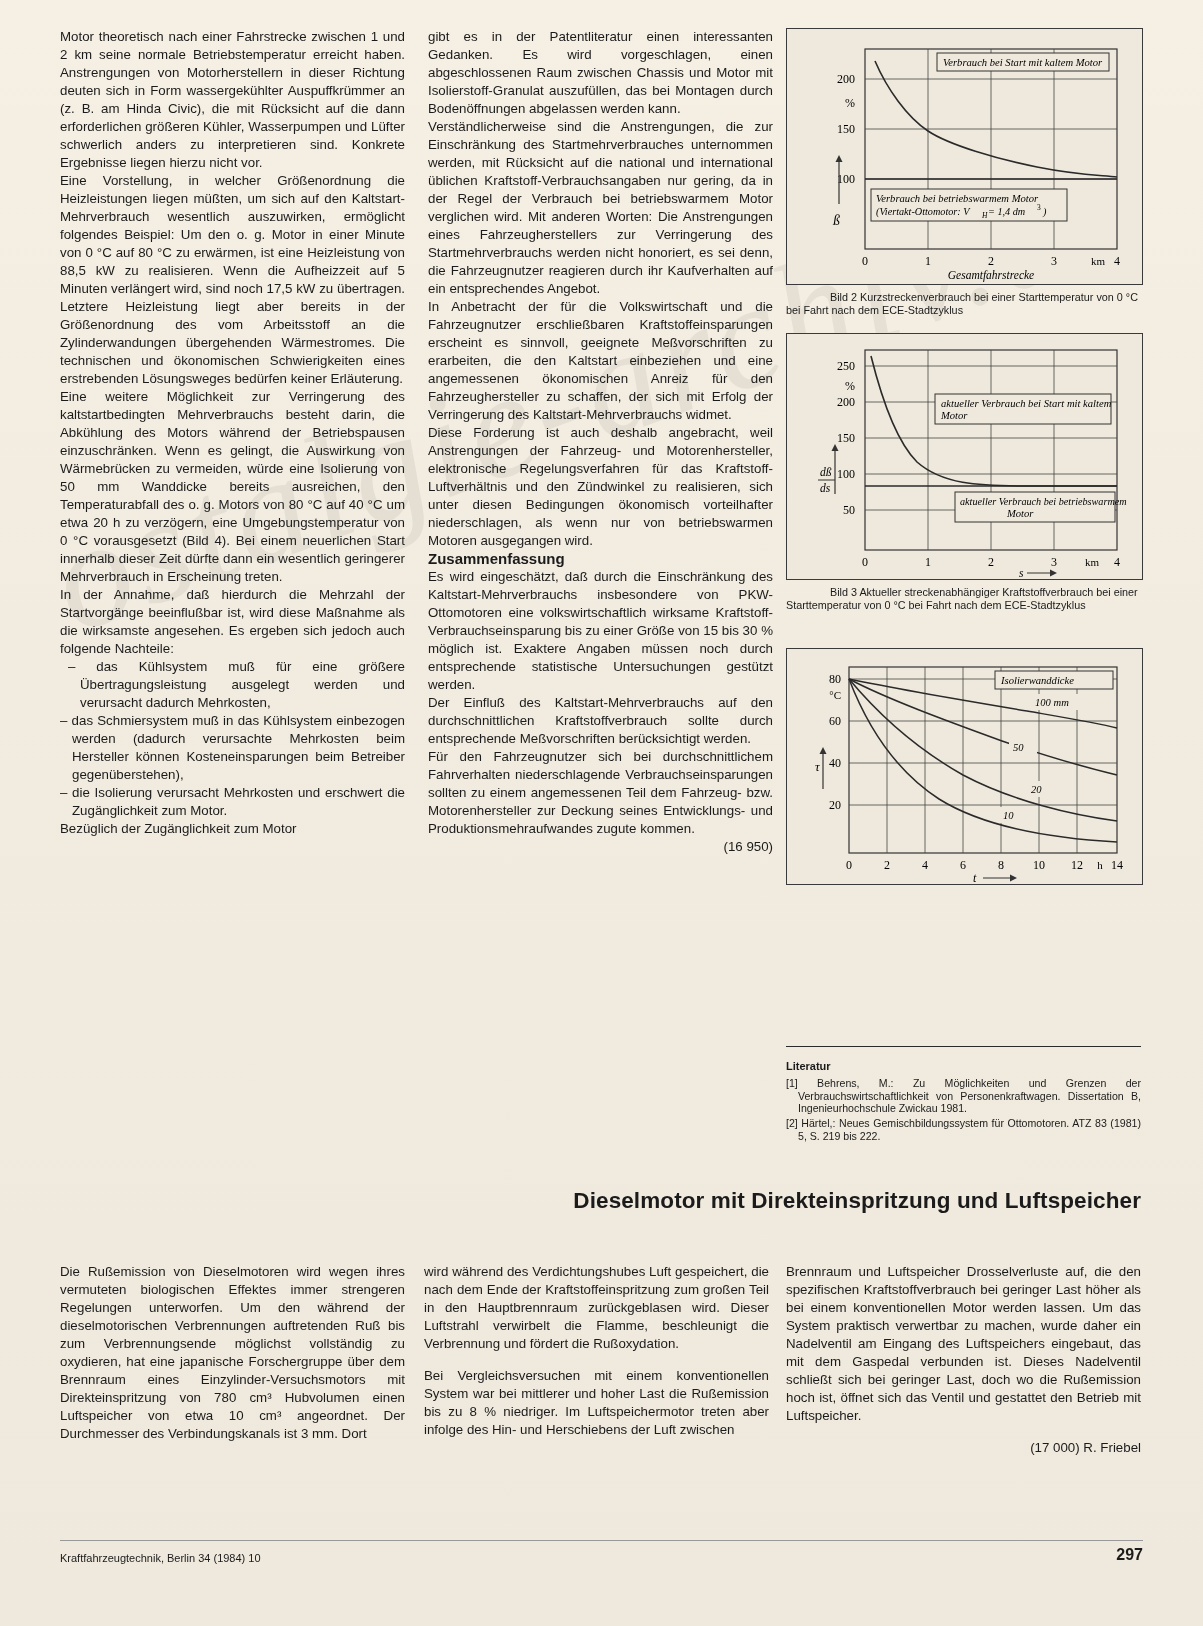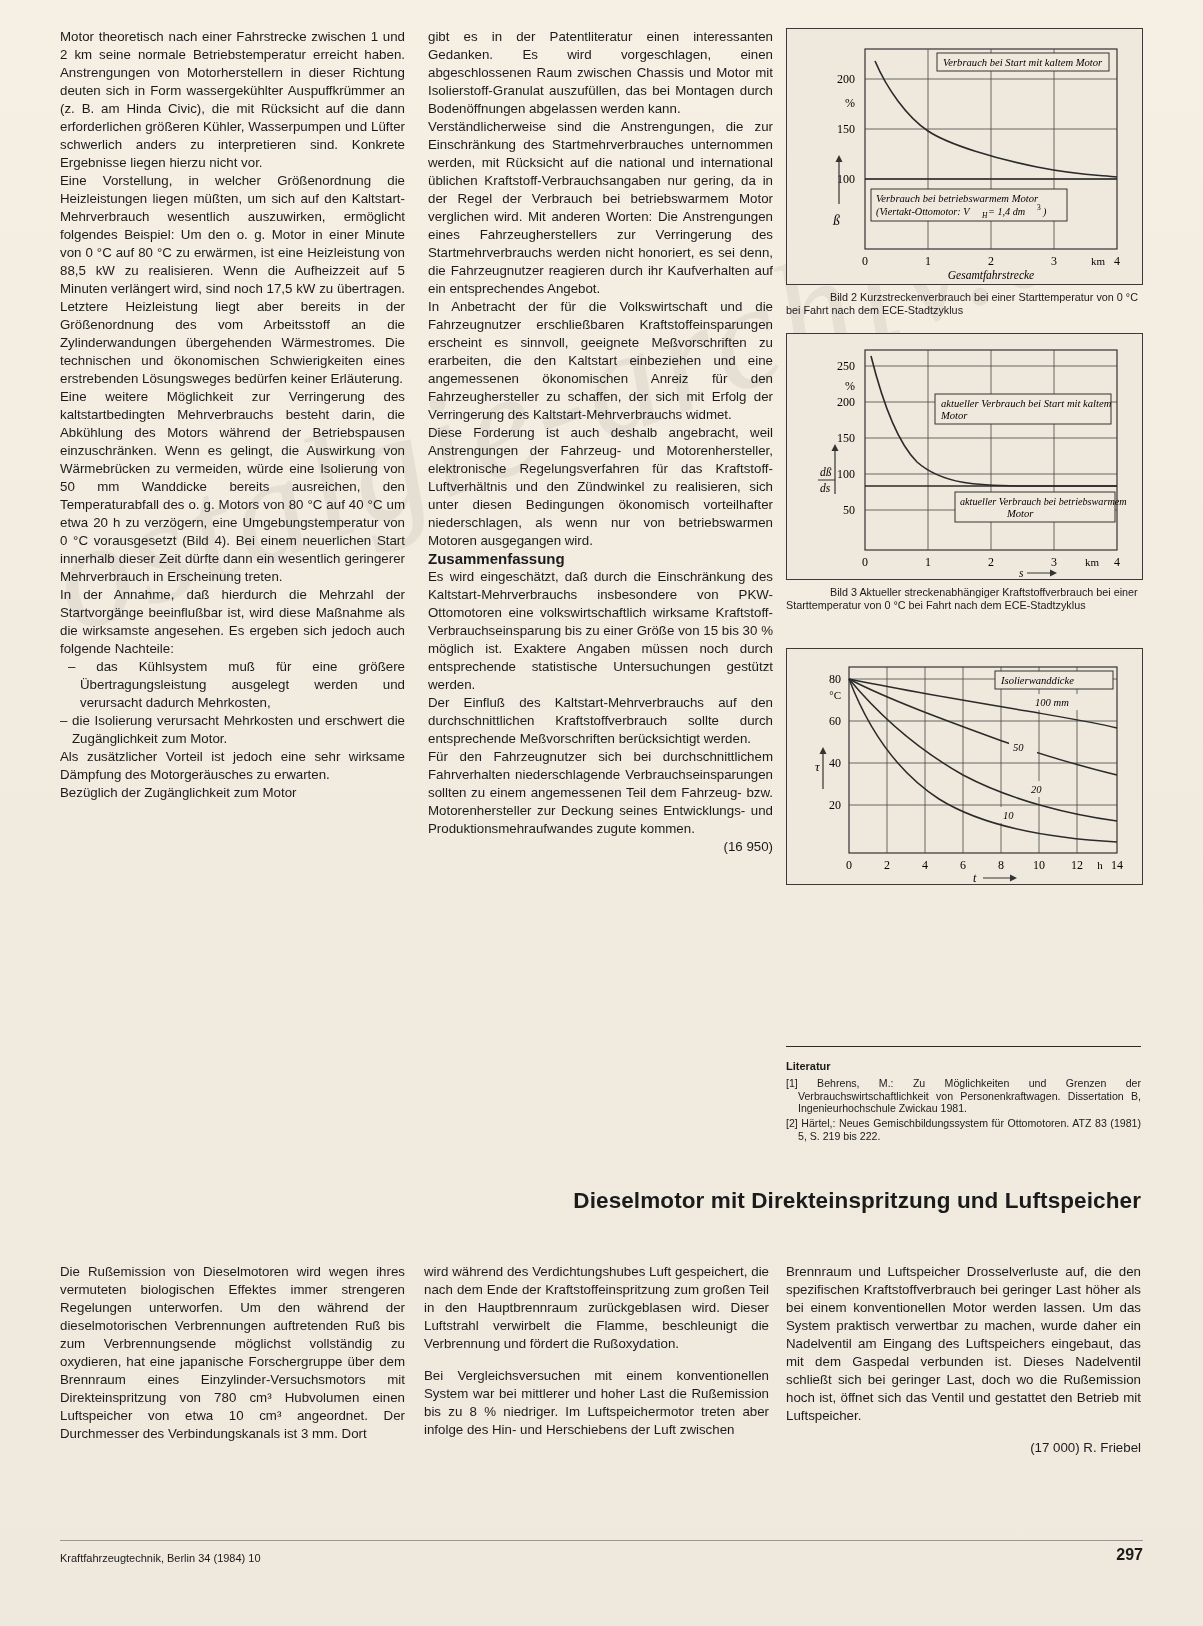--- a/index.html
+++ b/index.html
@@ -81,22 +81,22 @@
 
 <div class="page"></div>
 <div class="watermark">ostalgie-archiv.de</div>
 
 <div class="col col-left">
   <p>Motor theoretisch nach einer Fahrstrecke zwischen 1 und 2 km seine normale Betriebstemperatur erreicht haben. Anstrengungen von Motorherstellern in dieser Richtung deuten sich in Form wassergekühlter Auspuffkrümmer an (z. B. am Hinda Civic), die mit Rücksicht auf die dann erforderlichen größeren Kühler, Wasserpumpen und Lüfter schwerlich anders zu interpretieren sind. Konkrete Ergebnisse liegen hierzu nicht vor.</p>
   <p>Eine Vorstellung, in welcher Größenordnung die Heizleistungen liegen müßten, um sich auf den Kaltstart-Mehrverbrauch wesentlich auszuwirken, ermöglicht folgendes Beispiel: Um den o. g. Motor in einer Minute von 0 °C auf 80 °C zu erwärmen, ist eine Heizleistung von 88,5 kW zu realisieren. Wenn die Aufheizzeit auf 5 Minuten verlängert wird, sind noch 17,5 kW zu übertragen. Letztere Heizleistung liegt aber bereits in der Größenordnung des vom Arbeitsstoff an die Zylinderwandungen übergehenden Wärmestromes. Die technischen und ökonomischen Schwierigkeiten eines erstrebenden Lösungsweges bedürfen keiner Erläuterung.</p>
   <p>Eine weitere Möglichkeit zur Verringerung des kaltstartbedingten Mehrverbrauchs besteht darin, die Abkühlung des Motors während der Betriebspausen einzuschränken. Wenn es gelingt, die Auswirkung von Wärmebrücken zu vermeiden, würde eine Isolierung von 50 mm Wanddicke bereits ausreichen, den Temperaturabfall des o. g. Motors von 80 °C auf 40 °C um etwa 20 h zu verzögern, eine Umgebungstemperatur von 0 °C vorausgesetzt (Bild 4). Bei einem neuerlichen Start innerhalb dieser Zeit dürfte dann ein wesentlich geringerer Mehrverbrauch in Erscheinung treten.</p>
   <p>In der Annahme, daß hierdurch die Mehrzahl der Startvorgänge beeinflußbar ist, wird diese Maßnahme als die wirksamste angesehen. Es ergeben sich jedoch auch folgende Nachteile:</p>
   <p style="padding-left:12px; text-indent:-12px;margin-left:8px;">– das Kühlsystem muß für eine größere Übertragungsleistung ausgelegt werden und verursacht dadurch Mehrkosten,</p>
+  <p style="padding-left:12px; text-indent:-12px;">– das Schmiersystem muß in das Kühlsystem einbezogen werden (dadurch verursachte Mehrkosten beim Hersteller können Kosteneinsparungen beim Betreiber gegenüberstehen),</p>
   <p style="padding-left:12px; text-indent:-12px;">– die Isolierung verursacht Mehrkosten und erschwert die Zugänglichkeit zum Motor.</p>
-  <p>Als zusätzlicher Vorteil ist jedoch eine sehr wirksame Dämpfung des Motorgeräusches zu erwarten.</p>
   <p>Bezüglich der Zugänglichkeit zum Motor</p>
 </div>
 
 <div class="col col-mid">
   <p>gibt es in der Patentliteratur einen interessanten Gedanken. Es wird vorgeschlagen, einen abgeschlossenen Raum zwischen Chassis und Motor mit Isolierstoff-Granulat auszufüllen, das bei Montagen durch Bodenöffnungen abgelassen werden kann.</p>
   <p>Verständlicherweise sind die Anstrengungen, die zur Einschränkung des Startmehrverbrauches unternommen werden, mit Rücksicht auf die national und international üblichen Kraftstoff-Verbrauchsangaben nur gering, da in der Regel der Verbrauch bei betriebswarmem Motor verglichen wird. Mit anderen Worten: Die Anstrengungen eines Fahrzeugherstellers zur Verringerung des Startmehrverbrauchs werden nicht honoriert, es sei denn, die Fahrzeugnutzer reagieren durch ihr Kaufverhalten auf ein entsprechendes Angebot.</p>
   <p>In Anbetracht der für die Volkswirtschaft und die Fahrzeugnutzer erschließbaren Kraftstoffeinsparungen erscheint es sinnvoll, geeignete Meßvorschriften zu erarbeiten, die den Kaltstart einbeziehen und eine angemessenen ökonomischen Anreiz für den Fahrzeughersteller zu schaffen, der sich mit Erfolg der Verringerung des Kaltstart-Mehrverbrauchs widmet.</p>
   <p>Diese Forderung ist auch deshalb angebracht, weil Anstrengungen der Fahrzeug- und Motorenhersteller, elektronische Regelungsverfahren für das Kraftstoff-Luftverhältnis und den Zündwinkel zu realisieren, sich unter diesen Bedingungen ökonomisch vorteilhafter niederschlagen, als wenn nur von betriebswarmen Motoren ausgegangen wird.</p>
   <p class="sub">Zusammenfassung</p>
   <p>Es wird eingeschätzt, daß durch die Einschränkung des Kaltstart-Mehrverbrauchs insbesondere von PKW-Ottomotoren eine volkswirtschaftlich wirksame Kraftstoff-Verbrauchseinsparung bis zu einer Größe von 15 bis 30 % möglich ist. Exaktere Angaben müssen noch durch entsprechende statistische Untersuchungen gestützt werden.</p>

